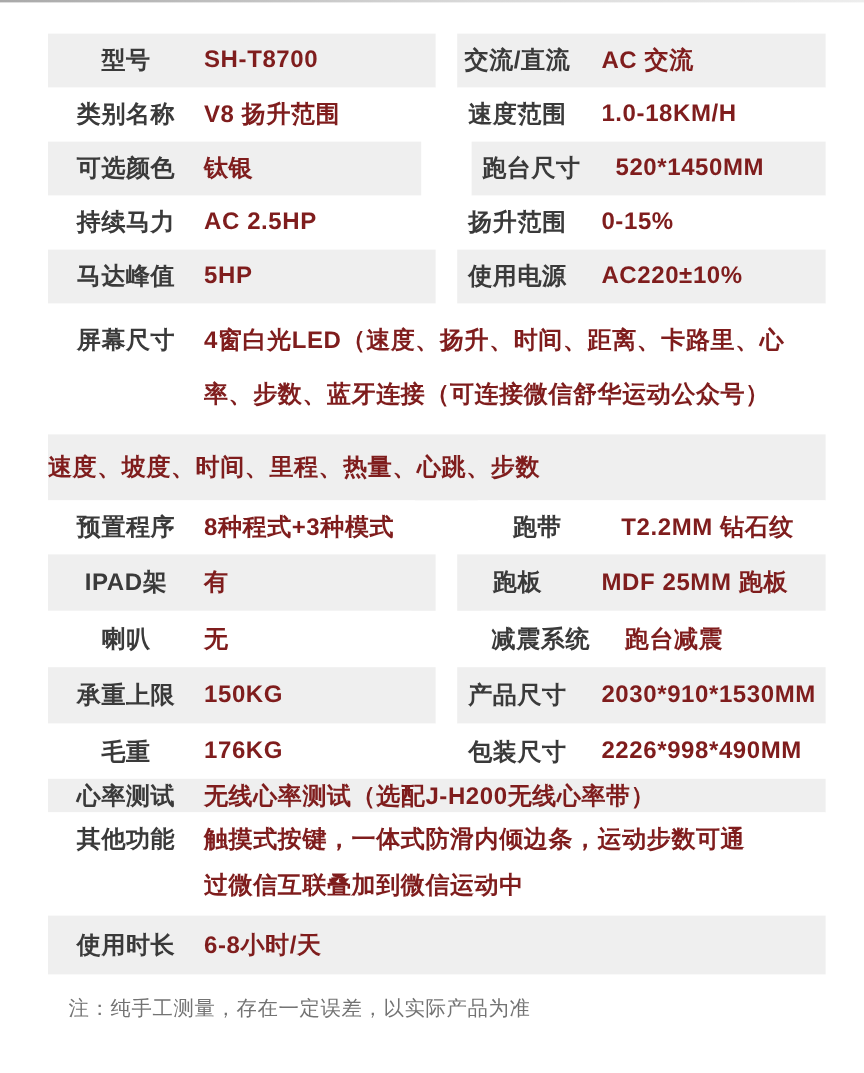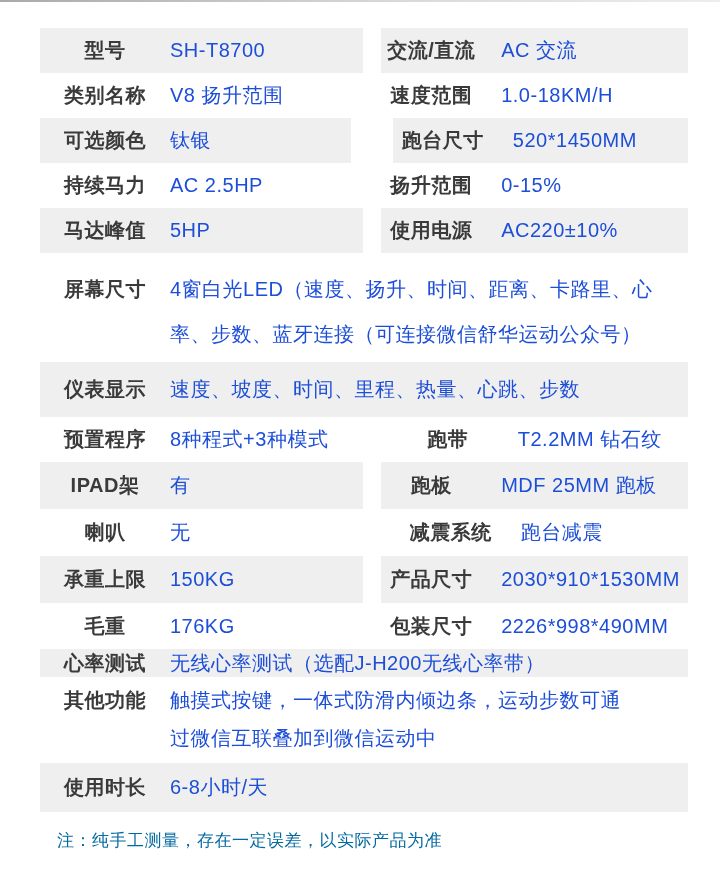--- a/index.html
+++ b/index.html
@@ -25,34 +25,35 @@
   .cell.cl{width:336px;margin-right:18px;}
   .cell.cr{width:319px;}
   .cell.cf{width:648px;}
   .label{
     flex:0 0 130px;text-align:center;
     font-weight:700;font-size:20px;color:#3a3a3a;
     letter-spacing:0.5px;
   }
   .cr .label{flex:0 0 100px;}
   .value{
-    flex:1;font-size:20px;color:#1d4ed8;
+    flex:1;font-size:20px;color:#7f1d1d;
     white-space:pre-line;
     letter-spacing:0.5px;
+    font-weight:bold;
   }
   .cr .value{padding-left:20px;}
   .row.multiline .cell{align-items:flex-start;padding-top:9px;}
   .row.multiline .label,.row.multiline .value{line-height:45px;}
   .row.lh38 .cell{padding-top:4px;justify-content:space-between;}
   .row.lh38 .label,.row.lh38 .value{line-height:38px;}
   .note{
     margin-top:17px;
     padding-left:17px;
     font-size:17px;
-    color:#0369a1;
+    color:#737373;
     letter-spacing:0.5px;
   }
 </style>
 </head>
 <body>
 
 <div class="topline"></div>
 
 <div class="wrap">
   <div id="spec-table">
@@ -99,30 +100,29 @@
       <div class="row" style="height: 45px; border-radius: 20px;">
         <div class="cell cl gray">
           <div class="label">马达峰值</div>
           <div class="value">5HP</div>
         </div>
         <div class="cell cr gray">
           <div class="label">使用电源</div>
           <div class="value">AC220±10%</div>
         </div>
       </div>
-      <div class="row multiline" style="height: 109px; align-items: center;">
+      <div class="row multiline" style="height: 109px;">
         <div class="cell cf">
           <div class="label">屏幕尺寸</div>
           <div class="value">4窗白光LED（速度、扬升、时间、距离、卡路里、心
 率、步数、蓝牙连接（可连接微信舒华运动公众号）</div>
         </div>
       </div>
       <div class="row" style="height: 55px;">
         <div class="cell cf gray">
-          <div class="label">仪表显示</div>
           <div class="value">速度、坡度、时间、里程、热量、心跳、步数</div>
         </div>
       </div>
       <div class="row" style="height: 45px; gap: 34px;">
         <div class="cell cl">
           <div class="label">预置程序</div>
           <div class="value">8种程式+3种模式</div>
         </div>
         <div class="cell cr">
           <div class="label">跑带</div>

